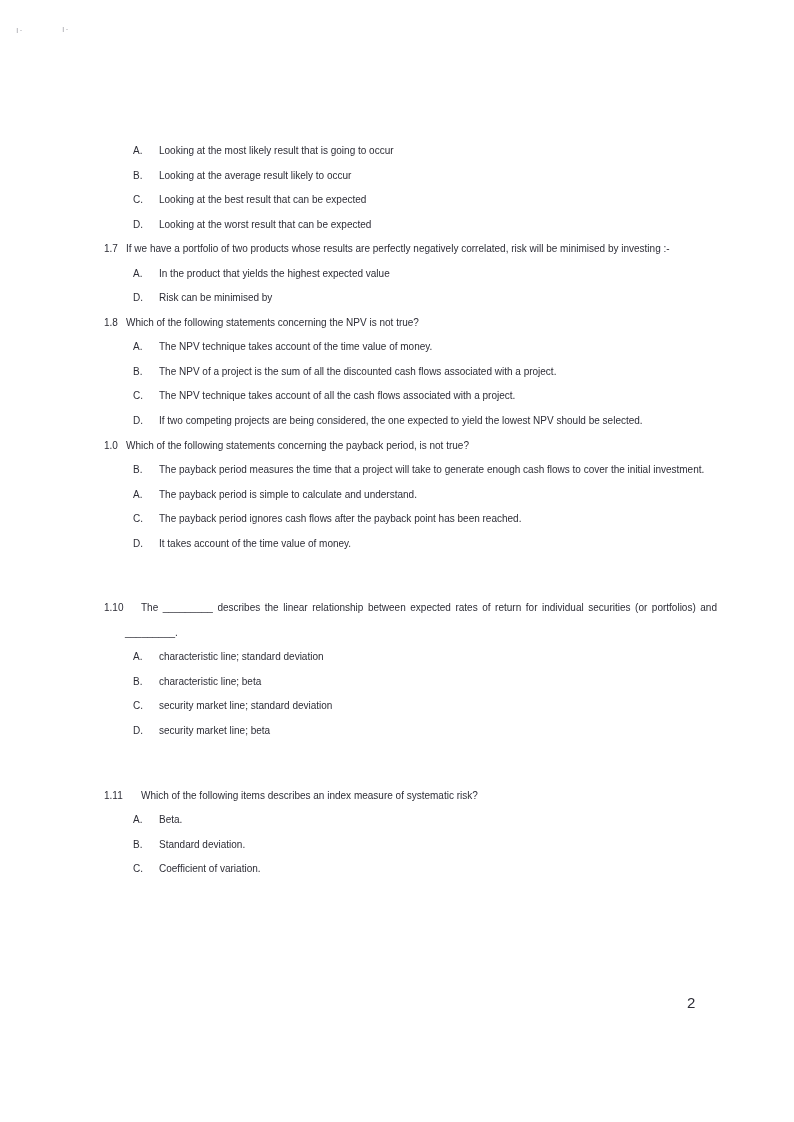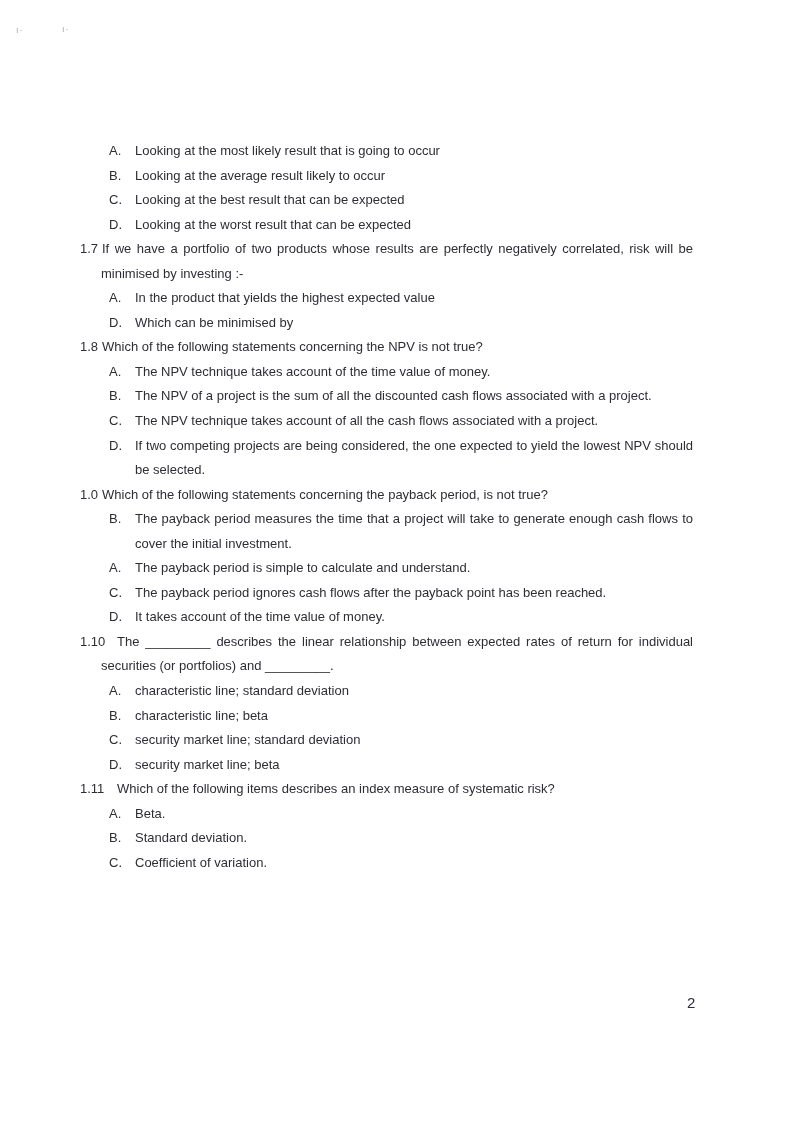--- a/index.html
+++ b/index.html
@@ -21,38 +21,38 @@
     color: #a7a7ad;
     font-size: 9px;
     line-height: 9px;
     letter-spacing: 1px;
     user-select: none;
   }
   .stray-left  { left: 16px; top: 26px; }
   .stray-right { left: 62px; top: 25px; }
   .content {
     position: absolute;
-    left: 80px;
+    left: 104px;
     top: 139px;
     width: 613px;
-    font-size: 13px;
+    font-size: 10px;
     line-height: 24.55px;
   }
   p.q {
     margin: 0;
     padding-left: 21px;
     text-indent: -21px;
     text-align: justify;
   }
   .qnum {
     display: inline-block;
     min-width: 22px;
     text-indent: 0;
   }
-  .qnum.wide { min-width: 37px; }
+  .qnum.wide { min-width: 37px; margin-top: 40px; }
   p.opt {
     margin: 0 0 0 29px;
     padding-left: 26px;
     text-indent: -26px;
     text-align: justify;
   }
   .optletter {
     display: inline-block;
     width: 26px;
     text-indent: 0;
@@ -75,21 +75,21 @@
 
   <div class="content">
 
     <p class="opt"><span class="optletter">A.</span><span>Looking at the most likely result that is going to occur</span></p>
     <p class="opt"><span class="optletter">B.</span><span>Looking at the average result likely to occur</span></p>
     <p class="opt"><span class="optletter">C.</span><span>Looking at the best result that can be expected</span></p>
     <p class="opt"><span class="optletter">D.</span><span>Looking at the worst result that can be expected</span></p>
 
     <p class="q"><span class="qnum">1.7</span><span>If we have a portfolio of two products whose results are perfectly negatively correlated, risk will be minimised by investing :-</span></p>
     <p class="opt"><span class="optletter">A.</span><span>In the product that yields the highest expected value</span></p>
-    <p class="opt"><span class="optletter">D.</span><span>Which can be minimised by</span></p>
+    <p class="opt"><span class="optletter">D.</span><span>Risk can be minimised by</span></p>
 
     <p class="q"><span class="qnum">1.8</span><span>Which of the following statements concerning the NPV is not true?</span></p>
     <p class="opt"><span class="optletter">A.</span><span>The NPV technique takes account of the time value of money.</span></p>
     <p class="opt"><span class="optletter">B.</span><span>The NPV of a project is the sum of all the discounted cash flows associated with a project.</span></p>
     <p class="opt"><span class="optletter">C.</span><span>The NPV technique takes account of all the cash flows associated with a project.</span></p>
     <p class="opt"><span class="optletter">D.</span><span>If two competing projects are being considered, the one expected to yield the lowest NPV should be selected.</span></p>
 
     <p class="q"><span class="qnum">1.0</span><span>Which of the following statements concerning the payback period, is not true?</span></p>
     <p class="opt"><span class="optletter">B.</span><span>The payback period measures the time that a project will take to generate enough cash flows to cover the initial investment.</span></p>
     <p class="opt"><span class="optletter">A.</span><span>The payback period is simple to calculate and understand.</span></p>

